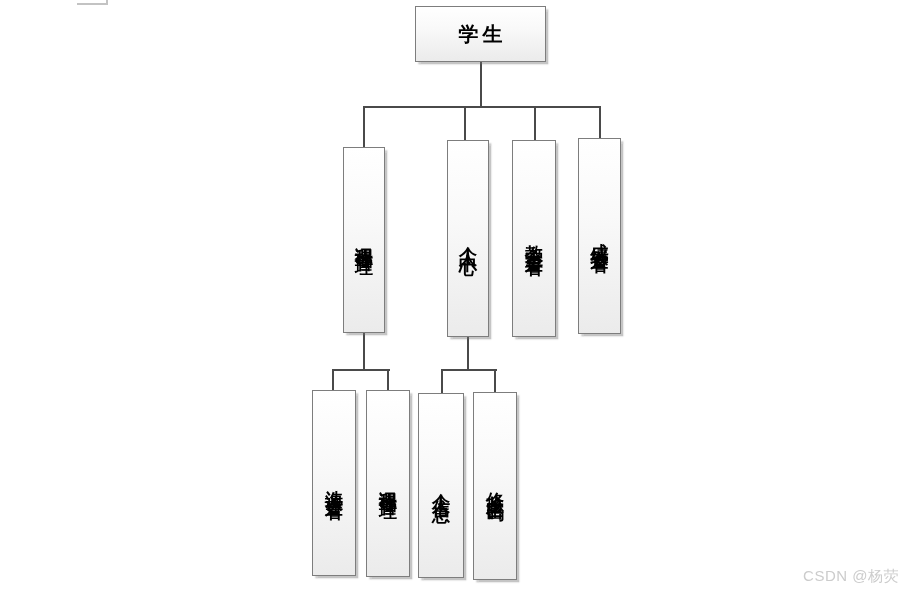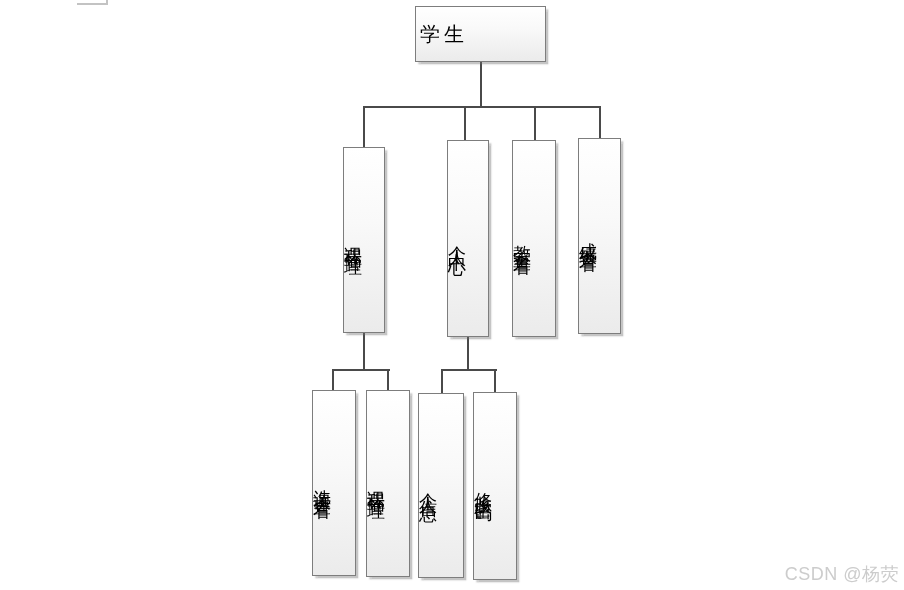--- a/index.html
+++ b/index.html
@@ -22,21 +22,23 @@
   }
   
   .node {
     position: absolute;
     box-sizing: border-box;
     border: 1.5px solid #7d7d7d;
     background: linear-gradient(180deg, #ffffff 0%, #f9f9f9 40%, #ebebeb 100%);
     box-shadow: 2.5px 2.5px 1.5px rgba(110,110,110,0.40);
     display: flex;
     align-items: center;
+    justify-content: center;
     color: #000000;
+    font-weight: bold;
   }
   .node.h .label {
     font-size: 20px;
     letter-spacing: 4px;
     text-indent: 4px;
     white-space: nowrap;
   }
   .node.v .label {
     writing-mode: vertical-rl;
     text-orientation: upright;
@@ -47,21 +49,21 @@
   }
   
   .artifact {
     position: absolute;
     background: #c3c3c3;
   }
   .watermark {
     position: absolute;
     right: 5px;
     bottom: 4px;
-    font-size: 18px;
+    font-size: 15px;
     color: #cccccc;
     letter-spacing: 0.5px;
   }
 </style>
 </head>
 <body>
 
 <div class="canvas">
 
   <div class="artifact" style="left:77px; top:3px; width:31px; height:1.5px;"></div>

